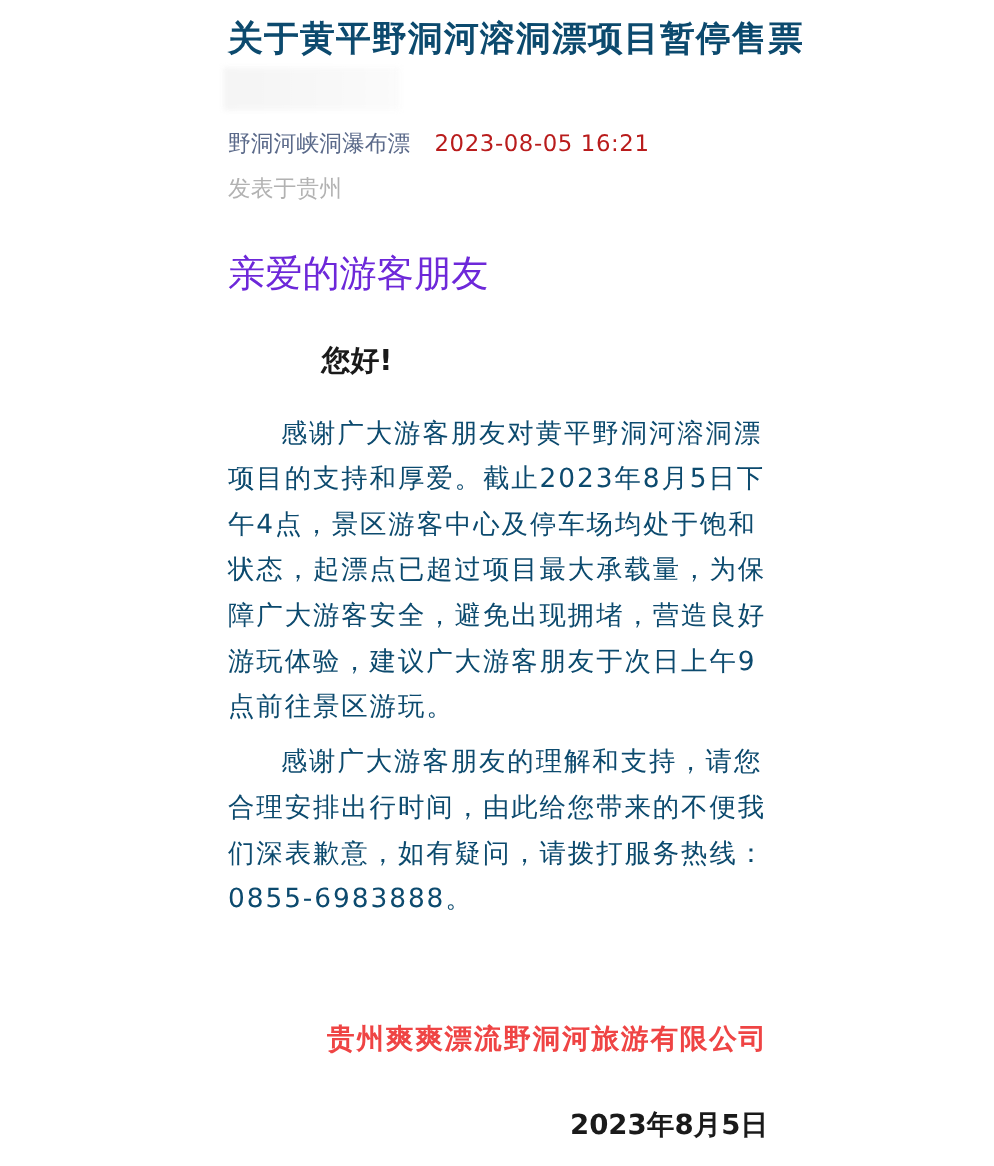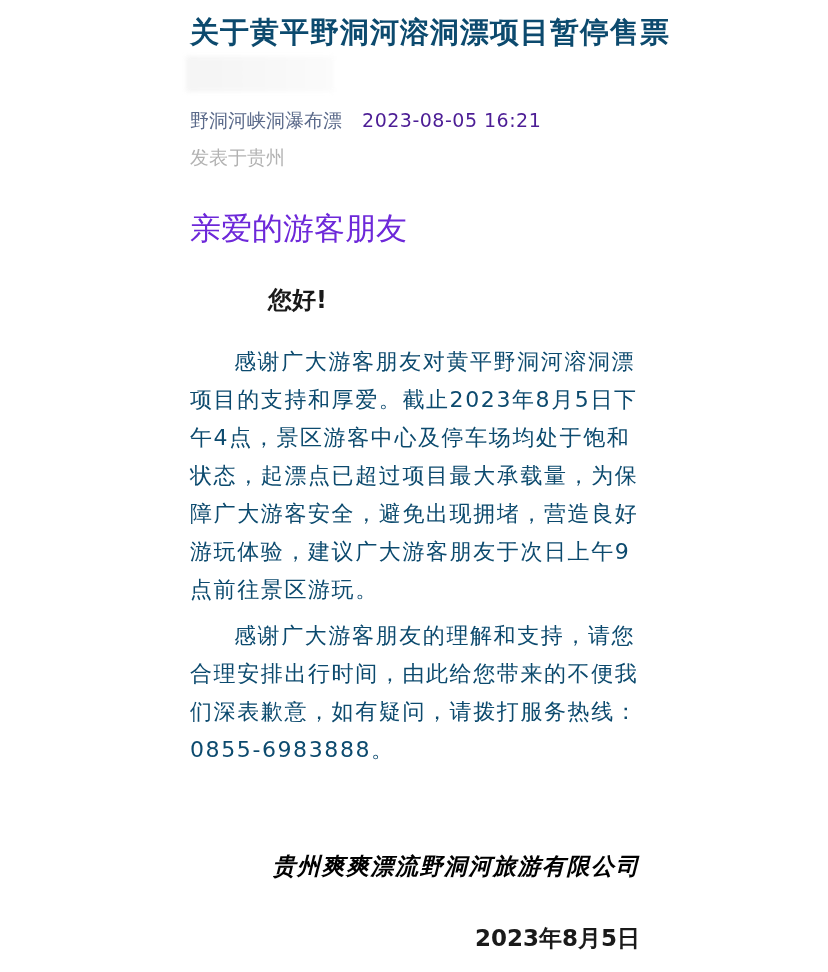--- a/index.html
+++ b/index.html
@@ -45,21 +45,21 @@
       font-size: 19px;
       line-height: 28px;
       white-space: nowrap;
     }
     .account-name {
       color: #576b95;
       color: #5b6a8a;
       margin-right: 14px;
     }
     .publish-time {
-      color: #4c1d95;
+      color: #b91c1c;
       letter-spacing: 0.5px;
     }
     .location {
       position: absolute;
       left: 190px;
       top: 143px;
       font-size: 19px;
       line-height: 28px;
       color: #b2b2b2;
       text-align: right;
@@ -97,24 +97,23 @@
     }
     .para-1 { top: 343px; }
     .para-2 { top: 617px; }
     .signature {
       position: absolute;
       right: 188px;
       top: 848px;
       font-size: 23px;
       font-weight: bold;
       line-height: 36px;
-      color: #000000;
+      color: #ef4444;
       letter-spacing: 1.5px;
       white-space: nowrap;
-      font-style: italic;
     }
     .sign-date {
       position: absolute;
       right: 188px;
       top: 920px;
       font-size: 23px;
       font-weight: bold;
       line-height: 36px;
       color: #1a1a1a;
       white-space: nowrap;

